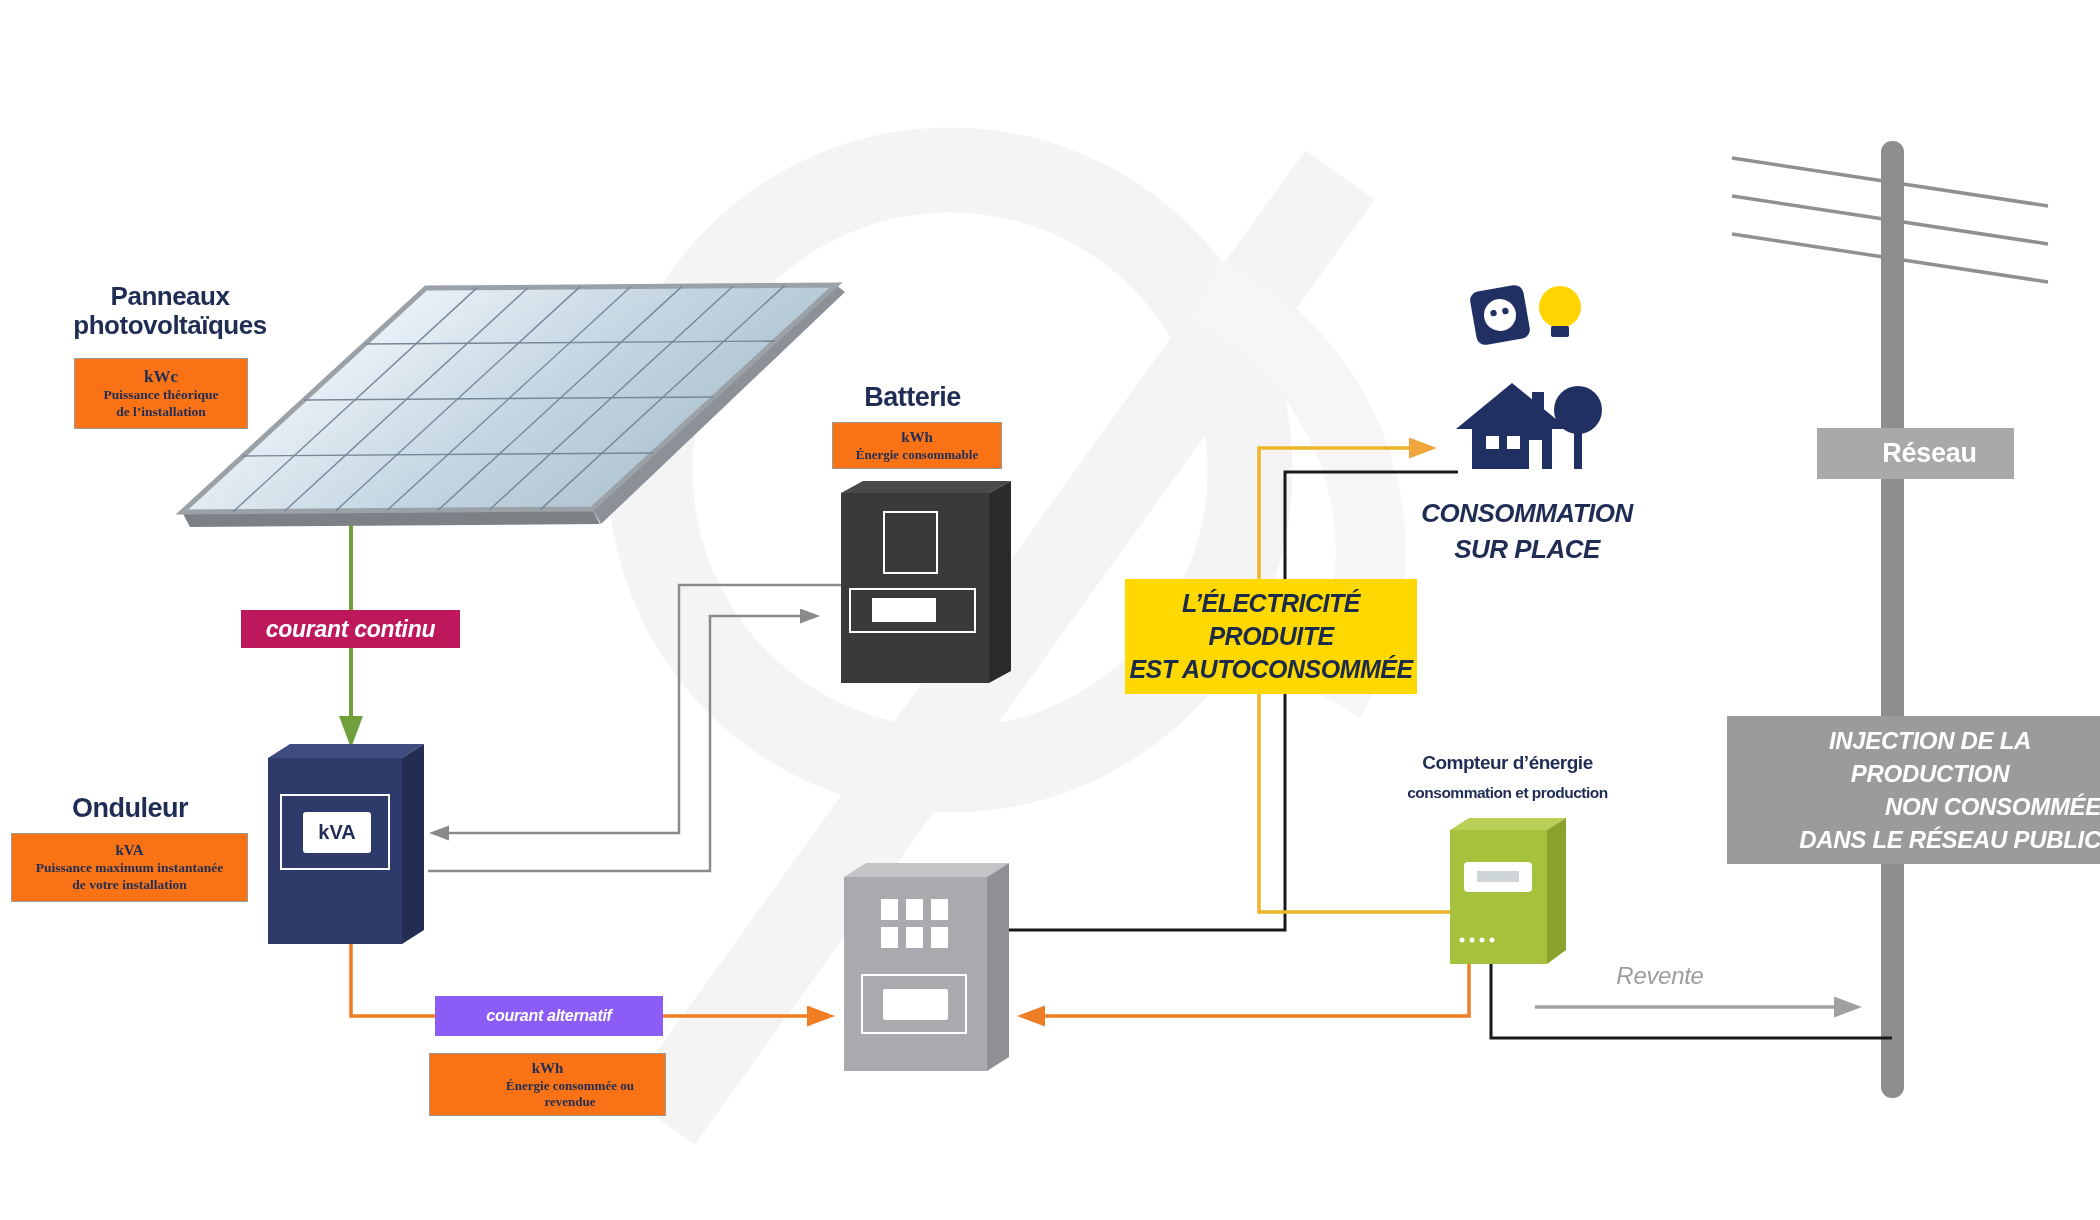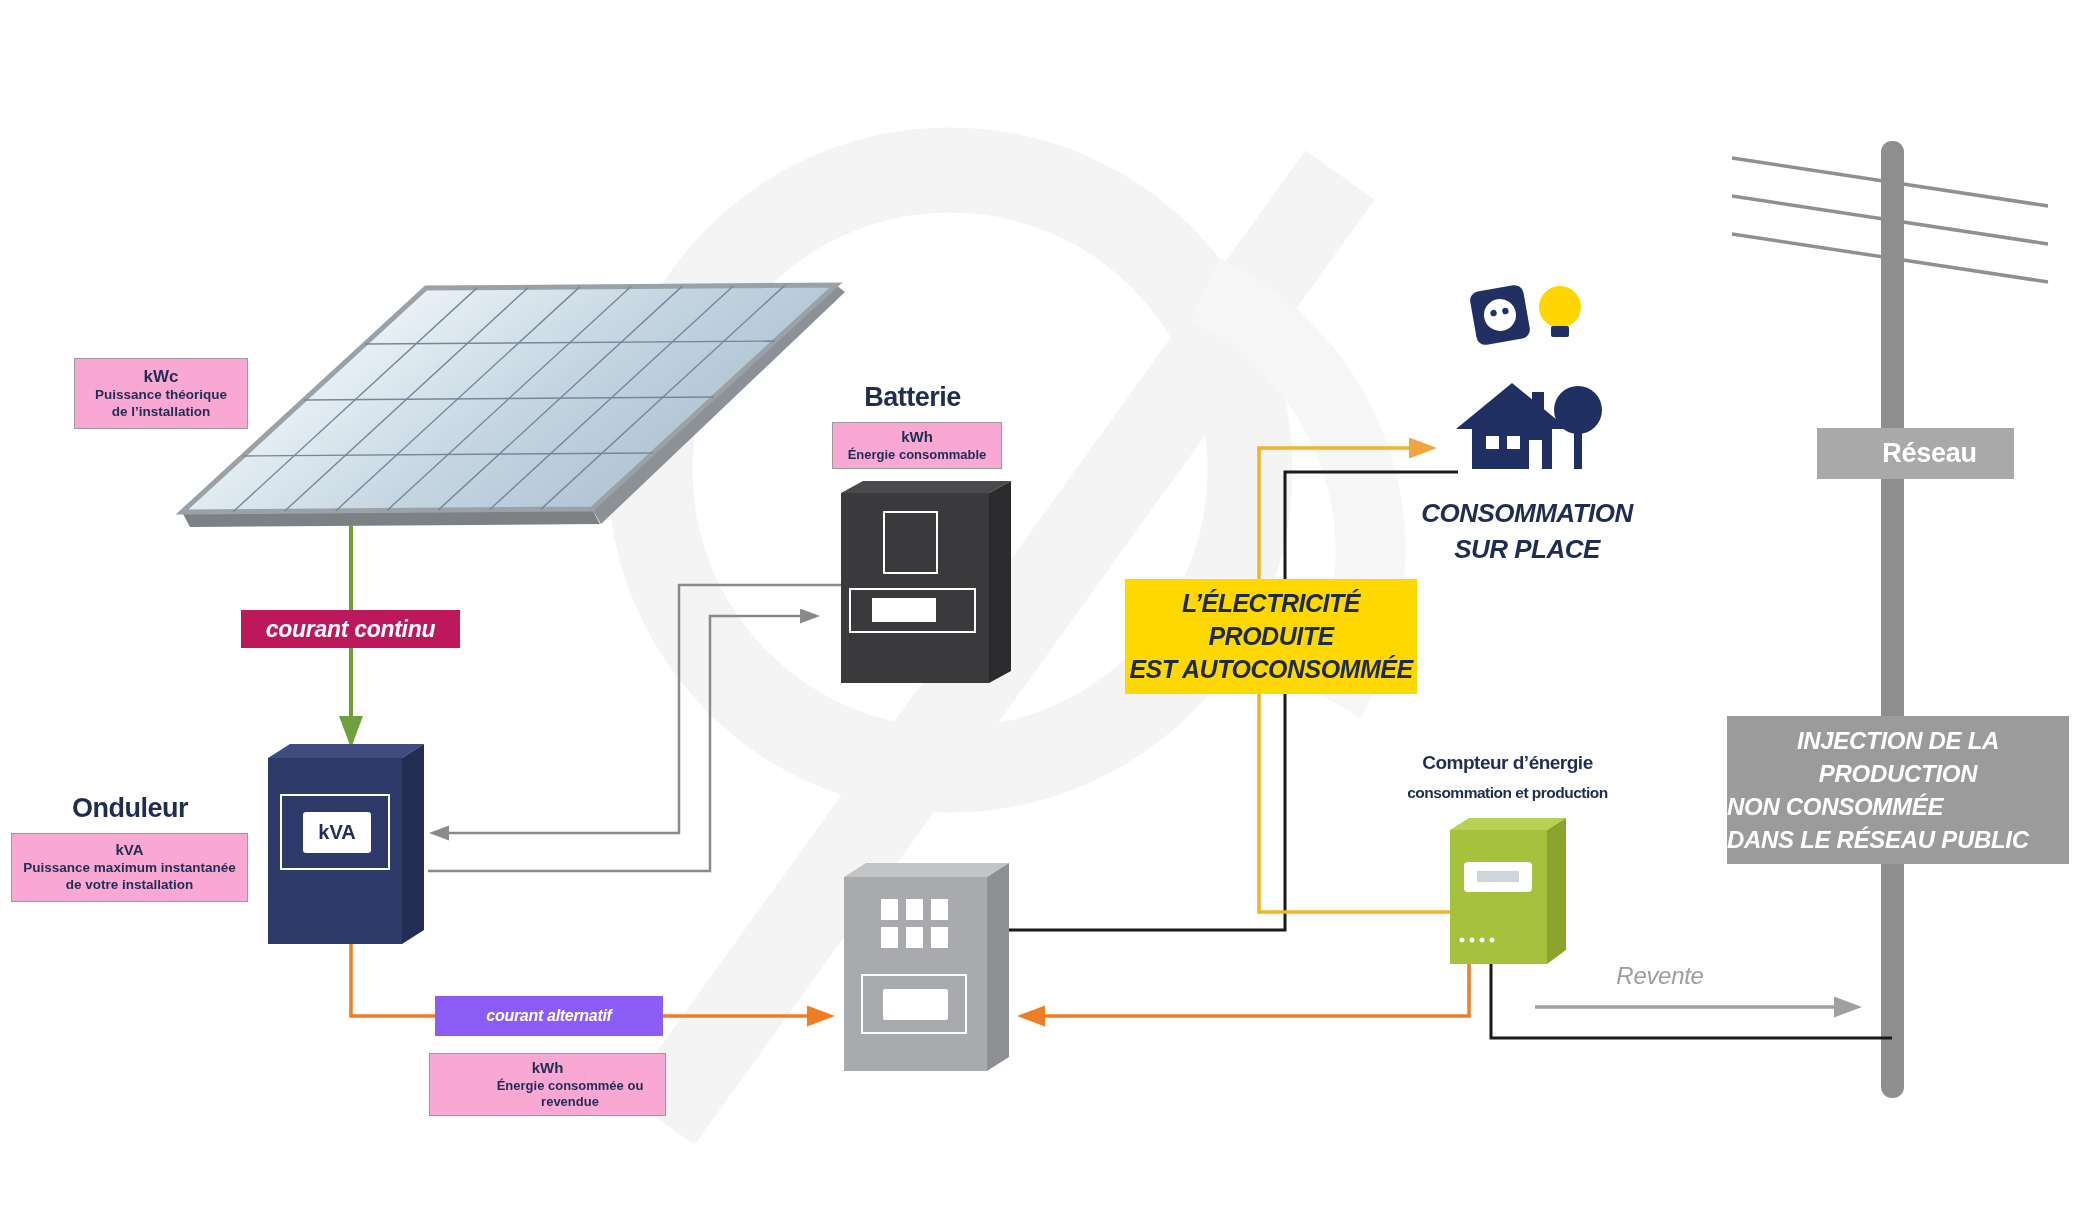--- a/index.html
+++ b/index.html
@@ -4,35 +4,35 @@
 <style>
   html,body{margin:0;padding:0;background:#fff;}
   .stage{
     position:relative;width:2100px;height:1220px;overflow:hidden;background:#ffffff;
     font-family:"Liberation Sans","DejaVu Sans",sans-serif;color:#1f2c54;
   }
   .abs{position:absolute;}
   svg{display:block;}
   .title{font-weight:bold;color:#1f2c54;text-align:center;letter-spacing:-0.5px;line-height:1.12;}
   .infobox{
-    background:#f9a8d4;border:1.5px solid #9b9b9b;color:#1f2c54;text-align:center;
-    padding:7px 6px;box-sizing:border-box;
+    background:#f97316;border:1.5px solid #9b9b9b;color:#1f2c54;text-align:center;
+    padding:7px 6px;box-sizing:border-box;font-family:Liberation Serif, serif;
   }
   .infobox .unit{font-weight:bold;font-size:17px;line-height:1.25;}
   .infobox .desc{font-weight:bold;font-size:13.5px;line-height:1.25;}
   .flowtag{
     color:#fff;font-style:italic;font-weight:bold;text-align:center;letter-spacing:-0.3px;
   }
   .yellowbox{
     background:#ffd800;color:#1c2b4a;display:flex;flex-direction:column;align-items:center;justify-content:center;
     font-style:italic;font-weight:bold;font-size:25px;line-height:1.32;text-align:center;letter-spacing:-0.5px;
   }
   .graybox{
-    background:#9b9b9b;color:#fff;display:flex;flex-direction:column;align-items:flex-start;justify-content:center;
-    font-style:italic;font-weight:bold;font-size:24px;line-height:1.38;text-align:center;letter-spacing:-0.3px;
+    background:#9b9b9b;color:#fff;display:flex;flex-direction:column;align-items:flex-end;justify-content:center;
+    font-style:italic;font-weight:bold;font-size:24px;line-height:1.38;text-align:center;letter-spacing:-0.3px;padding-left:32px;
   }
   .screen-kva{
     background:transparent;color:#1f2c54;font-weight:bold;font-size:20px;text-align:center;
   }
 </style>
 </head>
 <body>
 
 <div class="stage">
 
@@ -176,20 +176,24 @@
       <circle cx="1500" cy="315" r="16" fill="#ffffff"></circle>
       <circle cx="1494" cy="312" r="3.2" fill="#203063"></circle>
       <circle cx="1506" cy="312" r="3.2" fill="#203063"></circle>
     </g>
     <g>
       <circle cx="1560" cy="307" r="21" fill="#ffd500"></circle>
       <rect x="1551" y="326" width="18" height="11" rx="2" fill="#203063"></rect>
     </g>
   </svg>
 
+  <div class="abs title" style="left:60px;top:282px;width:220px;font-size:26px;">
+    <div>Panneaux</div>
+    <div>photovoltaïques</div>
+  </div>
   <div class="abs infobox" style="left:74px;top:358px;width:174px;">
     <div class="unit">kWc</div>
     <div class="desc">Puissance théorique</div>
     <div class="desc">de l’installation</div>
   </div>
 
   <div class="abs flowtag" style="left:241px;top:610px;width:219px;height:38px;line-height:38px;background:#be185d;font-size:23px;">courant continu</div>
 
   <div class="abs title" style="left:820px;top:382px;width:185px;font-size:27px;">Batterie</div>
   <div class="abs infobox" style="left:832px;top:422px;width:170px;padding:5px 6px;">

